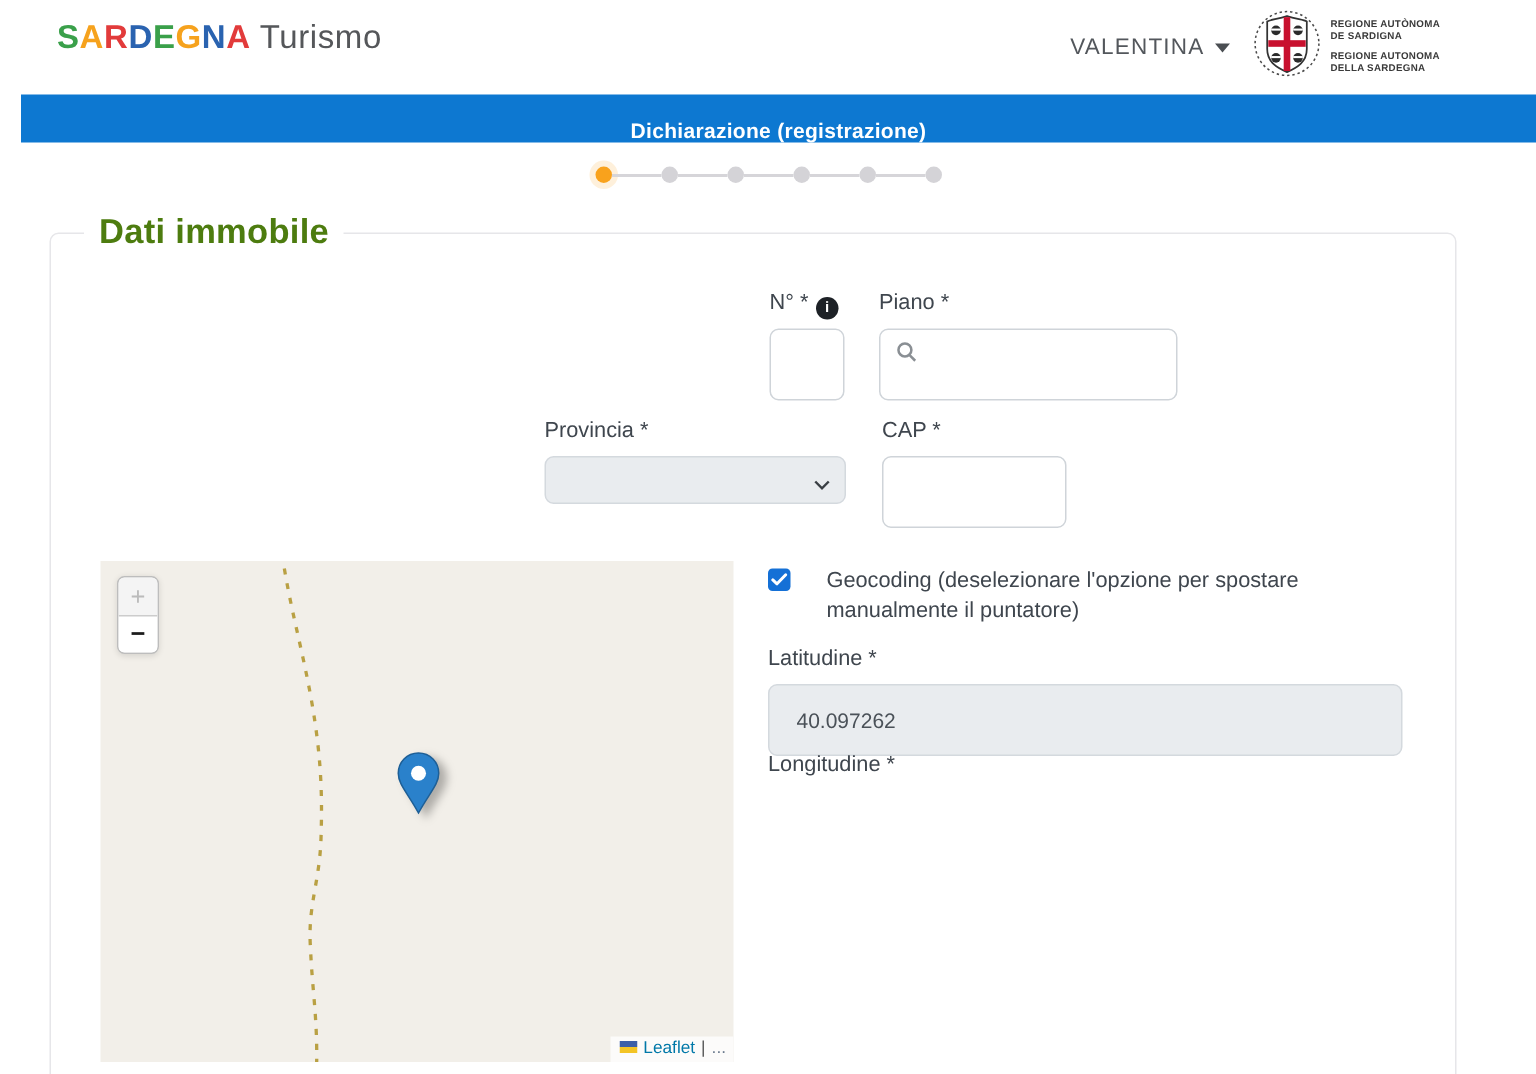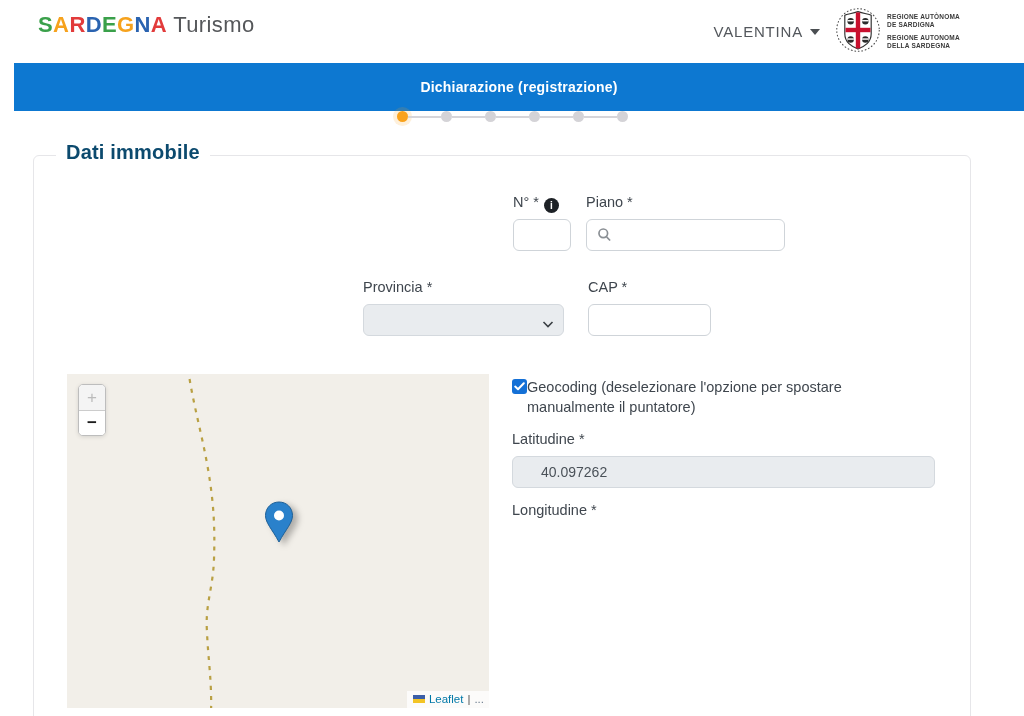--- a/index.html
+++ b/index.html
@@ -17,55 +17,55 @@
   .brand-suffix { color:#55575a; font-weight:500; margin-left:6px; }
 
   .header-right { position:absolute; right:64px; top:0; height:63px; display:flex; align-items:center; gap:16px; }
   .user-menu { display:flex; align-items:center; gap:7px; color:#53575c; font-size:15px; letter-spacing:.8px; cursor:pointer; }
   .caret-down { width:0; height:0; border-left:5px solid transparent; border-right:5px solid transparent; border-top:6px solid #4a4e52; }
   .region-logo { display:flex; align-items:center; gap:7px; }
   .region-text { display:flex; flex-direction:column; gap:5px; }
   .region-text .grp { font-size:6.5px; font-weight:700; color:#3a3a3a; line-height:8px; letter-spacing:.2px; }
 
   
-  .navbar { position:absolute; top:63px; left:14px; right:0; height:48px; background:#0d78d1;
-            display:flex; align-items:center; justify-content:center; }
+  .navbar { position:absolute; top:63px; left:14px; right:0; height:32px; background:#0d78d1;
+            display:flex; align-items:flex-end; justify-content:center; }
   .navbar-title { color:#fff; font-size:14px; font-weight:700; letter-spacing:.2px; }
 
   
   .stepper { position:absolute; top:111px; left:0; right:0; display:flex; align-items:center; justify-content:center; }
   .stepper .dot { width:11px; height:11px; border-radius:50%; background:#d4d3d7; flex:0 0 auto; }
   .stepper .dot.active { background:#f9a21c; box-shadow:0 0 0 4px rgba(249,162,28,.16); }
   .stepper .connector { width:33px; height:2px; background:#d6d5d9; flex:0 0 auto; }
 
   
   .panel { position:absolute; left:33px; top:155px; width:938px; height:620px;
            border:1px solid #e6e6e9; border-radius:6px; background:#fff; }
   .panel-legend { position:absolute; top:-15px; left:22px; background:#fff; padding:0 10px;
-                  font-size:20px; font-weight:800; color:#0c4a6e; letter-spacing:.2px; }
+                  font-size:23px; font-weight:800; color:#4d7c0f; letter-spacing:.2px; }
 
   .fld { position:absolute; }
   .fld-label { display:block; font-size:14.5px; color:#3f464e; margin-bottom:8px; height:17px; white-space:nowrap; }
-  .inp { display:block; width:100%; height:32px; border:1px solid #cfd4d9; border-radius:6px;
-         background:#fff; font-family:inherit; font-size:14px; color:#444; padding:0 28px; outline:none; }
+  .inp { display:block; width:100%; height:48px; border:1px solid #cfd4d9; border-radius:6px;
+         background:#fff; font-family:inherit; font-size:14px; color:#444; padding:0 18px; outline:none; }
   .inp-wrap { position:relative; }
   .inp-wrap .search-ic { position:absolute; left:11px; top:8px; pointer-events:none; }
   .inp.with-icon { padding-left:34px; }
   .inp.readonly { background:#e9ecef; border-color:#d4d9de; color:#4a5158; }
 
   .info-icon { display:inline-block; width:15px; height:15px; border-radius:50%; background:#1d2126;
                color:#fff; font-size:10px; font-weight:700; text-align:center; line-height:15px;
                vertical-align:-2px; margin-left:5px; font-style:normal; cursor:pointer; }
 
   .select-box { position:relative; width:100%; height:32px; border:1px solid #d4d9de; border-radius:6px;
                 background:#e9ecef; cursor:default; }
   .select-caret { position:absolute; right:9px; top:10px; }
 
   
-  .geo-row { position:absolute; left:478px; top:221px; width:380px; display:flex; gap:0; cursor:pointer; }
+  .geo-row { position:absolute; left:478px; top:221px; width:380px; display:flex; gap:24px; cursor:pointer; }
   .checkbox { flex:0 0 auto; width:15px; height:15px; margin-top:2px; border-radius:3px; background:#1470d6;
               display:flex; align-items:center; justify-content:center; }
   .geo-label { font-size:14.5px; color:#3f464e; line-height:20px; }
 
   
   .map { position:absolute; left:33px; top:218px; width:422px; height:334px; background:#f2efe9; overflow:hidden; cursor:grab; }
   .map-road { position:absolute; left:0; top:0; }
   .map-marker { position:absolute; left:197px; top:127px; filter:drop-shadow(5px 3px 3px rgba(0,0,0,.28)); }
   .zoom-ctl { position:absolute; left:11px; top:10px; width:28px; background:#fff;
               border:1px solid #bdbdbd; border-radius:5px; overflow:hidden; box-shadow:0 1px 4px rgba(0,0,0,.12); }

